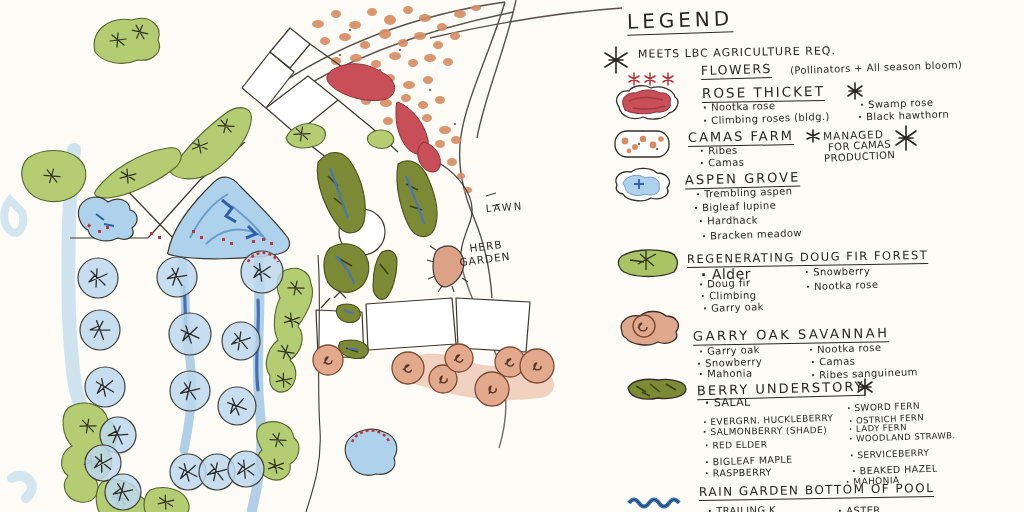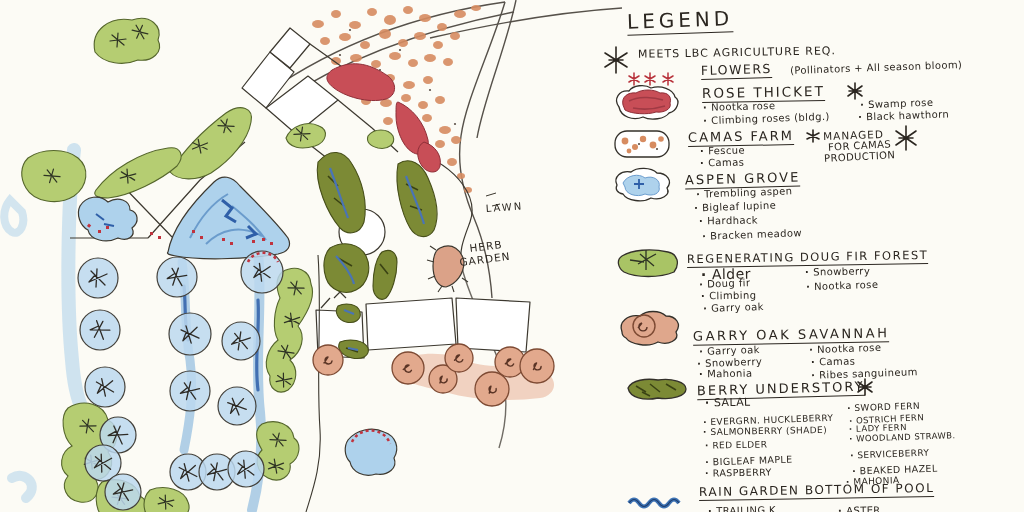--- a/index.html
+++ b/index.html
@@ -329,21 +329,21 @@
   <div class="t hand ul" style="left:688px;top:129px;font-size:13px;letter-spacing:2px;transform:rotate(-1deg)">CAMAS FARM</div>
   <svg class="t star" style="left:806px;top:129px" width="14" height="14" viewBox="0 0 14 14">
     <path d="M7,1 L7,13 M1,4 L13,10 M1,10 L13,4"></path>
   </svg>
   <div class="t hand" style="left:823px;top:129px;font-size:10.5px;letter-spacing:1px;transform:rotate(-2deg)">MANAGED</div>
   <div class="t hand" style="left:828px;top:140px;font-size:10px;transform:rotate(-3deg)">FOR CAMAS</div>
   <div class="t hand" style="left:824px;top:151px;font-size:10px;transform:rotate(-3deg)">PRODUCTION</div>
   <svg class="t star" style="left:893px;top:124px" width="26" height="28" viewBox="0 0 26 28">
     <path d="M13,2 L13,26 M3,7 L23,21 M3,21 L23,7 M6,14 L20,14"></path>
   </svg>
-  <div class="t hand it" style="left:700px;top:145px;font-size:10px;transform:rotate(-1deg)">Fescue</div>
+  <div class="t hand it" style="left:700px;top:145px;font-size:10px;transform:rotate(-1deg)">Ribes</div>
   <div class="t hand it" style="left:700px;top:157px;font-size:10px;transform:rotate(-1deg)">Camas</div>
 
   <svg class="t" style="left:609px;top:165px" width="66" height="40" viewBox="0 0 66 40">
     <path d="M8,20 C4,12 12,5 22,7 C28,2 42,2 48,8 C58,8 64,16 58,23 C62,30 52,36 42,33 C34,38 18,36 14,29 C8,28 6,24 8,20 Z" fill="#fff" stroke="#33302a" stroke-width="1.3"></path>
     <path d="M14,18 C18,10 30,8 36,13 C44,10 52,15 50,22 C52,28 44,32 36,29 C28,33 16,29 16,22 Z" fill="#aed2ec" stroke="#6d9ecf"></path>
     <path d="M30,14 l0,10 M25,19 l10,0" stroke="#2f5fa8" stroke-width="1.8" fill="none"></path>
   </svg>
   <div class="t hand ul" style="left:685px;top:171px;font-size:13px;letter-spacing:2px;transform:rotate(-1.5deg)">ASPEN GROVE</div>
   <div class="t hand it" style="left:696px;top:187px;font-size:10px;transform:rotate(-2deg)">Trembling aspen</div>
   <div class="t hand it" style="left:694px;top:201px;font-size:10px;transform:rotate(-2deg)">Bigleaf lupine</div>

